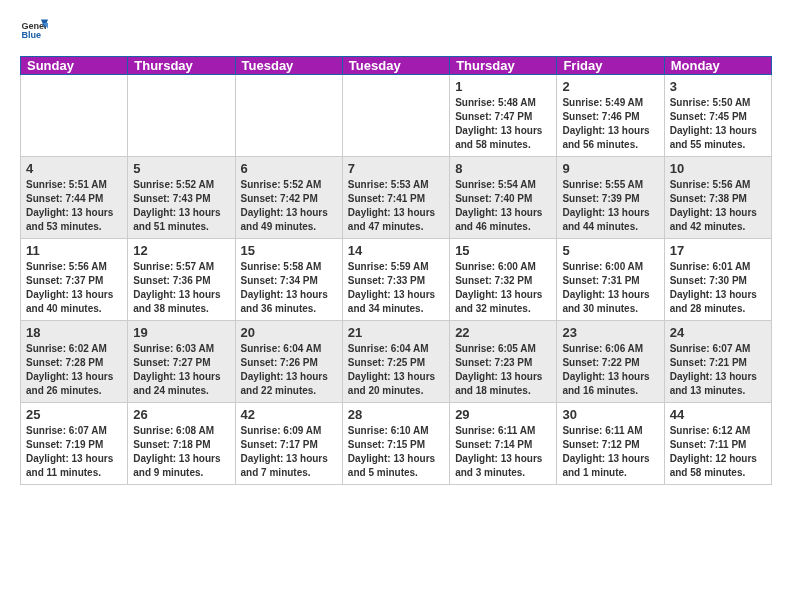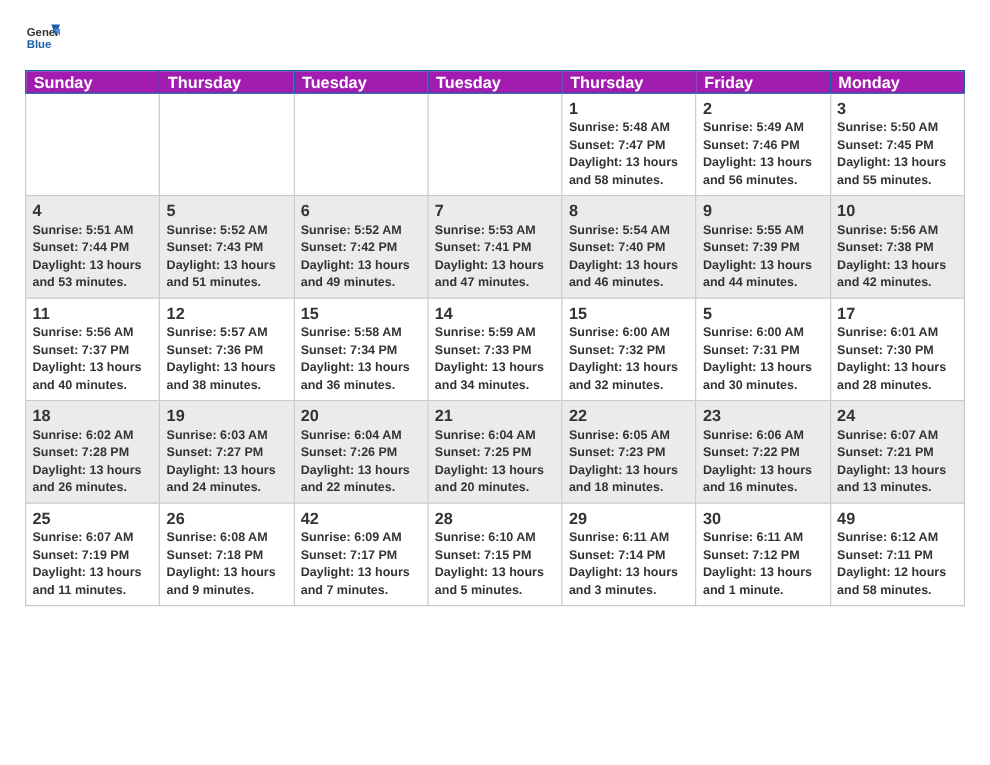--- a/index.html
+++ b/index.html
@@ -184,19 +184,19 @@
           </td>
           <td>
             <div class="day-num">29</div>
             <div class="day-info">Sunrise: 6:11 AM<br>Sunset: 7:14 PM<br>Daylight: 13 hours<br>and 3 minutes.</div>
           </td>
           <td>
             <div class="day-num">30</div>
             <div class="day-info">Sunrise: 6:11 AM<br>Sunset: 7:12 PM<br>Daylight: 13 hours<br>and 1 minute.</div>
           </td>
           <td>
-            <div class="day-num">49</div>
+            <div class="day-num">44</div>
             <div class="day-info">Sunrise: 6:12 AM<br>Sunset: 7:11 PM<br>Daylight: 12 hours<br>and 58 minutes.</div>
           </td>
         </tr>
       </tbody>
   </table>
 </div>
 
 </body></html>

